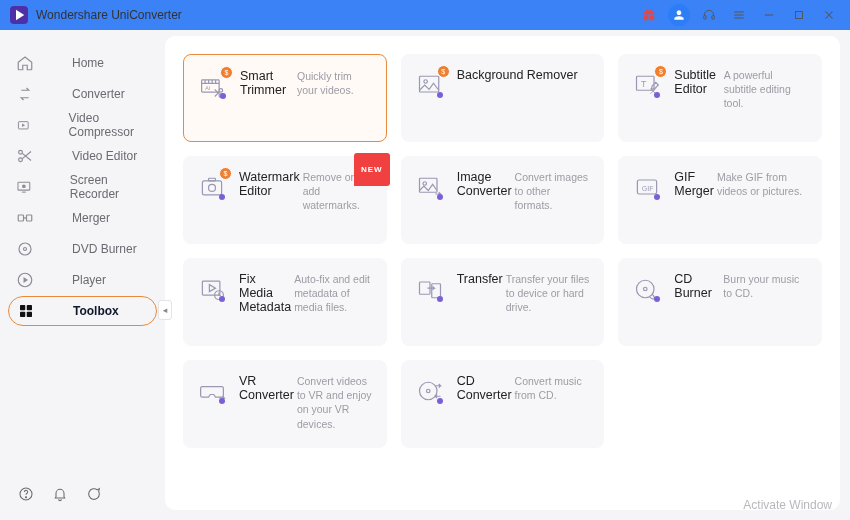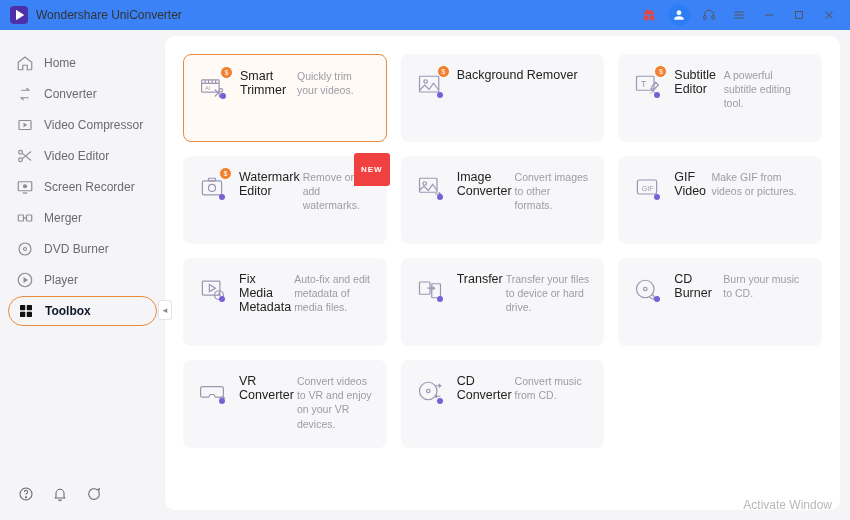--- a/index.html
+++ b/index.html
@@ -13,21 +13,21 @@
   .titlebar .spacer { flex:1; }
   .t-icon { width:22px; height:22px; display:flex; align-items:center; justify-content:center; margin-left:8px; color:#555; cursor:pointer; }
   .t-icon.user { background:#2d7df6; border-radius:50%; color:#fff; }
   .t-icon svg { width:14px; height:14px; }
 
   
   .layout { display:flex; height: calc(100% - 30px); }
 
   
   .sidebar { width:165px; padding:18px 8px 8px 8px; display:flex; flex-direction:column; position:relative; }
-  .side-item { display:flex; align-items:center; height:30px; padding:0 8px; border-radius:15px; font-size:12px; color:#6a6a72; cursor:pointer; margin-bottom:1px;}
+  .side-item { display:flex; align-items:center; height:30px; padding:0 8px; border-radius:15px; font-size:12px; color:#6a6a72; cursor:pointer; margin-bottom:1px;gap:28px;}
   .side-item .sicon { width:18px; height:18px; margin-right:10px; display:flex; align-items:center; justify-content:center; color:#8d8d96;}
   .side-item.active { border:1.5px solid #e8893b; color:#0f172a; font-weight:600; }
   .side-item.active .sicon { color:#111; }
   .side-footer { position:absolute; bottom:18px; left:18px; display:flex; gap:18px; color:#6a6a72;}
   .side-footer .f-icon { width:16px; height:16px; cursor:pointer; }
   .collapse-handle { position:absolute; right:-7px; top:270px; width:14px; height:20px; background:#fff; border:1px solid #e3e3e8; border-radius:3px; display:flex; align-items:center; justify-content:center; font-size:9px; color:#888; cursor:pointer;}
 
   
   .panel { flex:1; background:#fff; border-radius:10px; margin:6px 10px 10px 0; padding:18px 18px; overflow:auto; }
   .grid { display:grid; grid-template-columns: repeat(3, 1fr); gap:14px; }
@@ -283,21 +283,21 @@
         </div>
         <div class="card">
           <div class="cicon">
             <svg viewBox="0 0 32 32" fill="none" stroke="currentColor" stroke-width="1.4">
               <rect x="5" y="8" width="22" height="16" rx="2"></rect>
               <text x="10" y="20" font-size="8" fill="currentColor" stroke="none">GIF</text>
             </svg>
             <span class="accent-dot"></span>
           </div>
           <div class="ctext">
-            <div class="ctitle">GIF Video</div>
+            <div class="ctitle">GIF Merger</div>
             <div class="cdesc">Make GIF from videos or pictures.</div>
           </div>
         </div>
         <div class="card">
           <div class="cicon">
             <svg viewBox="0 0 32 32" fill="none" stroke="currentColor" stroke-width="1.4">
               <rect x="5" y="7" width="20" height="16" rx="1"></rect>
               <path d="M13 11l7 4-7 4z"></path>
               <circle cx="24" cy="23" r="5"></circle>
               <path d="M24 20v3l2 1"></path>

